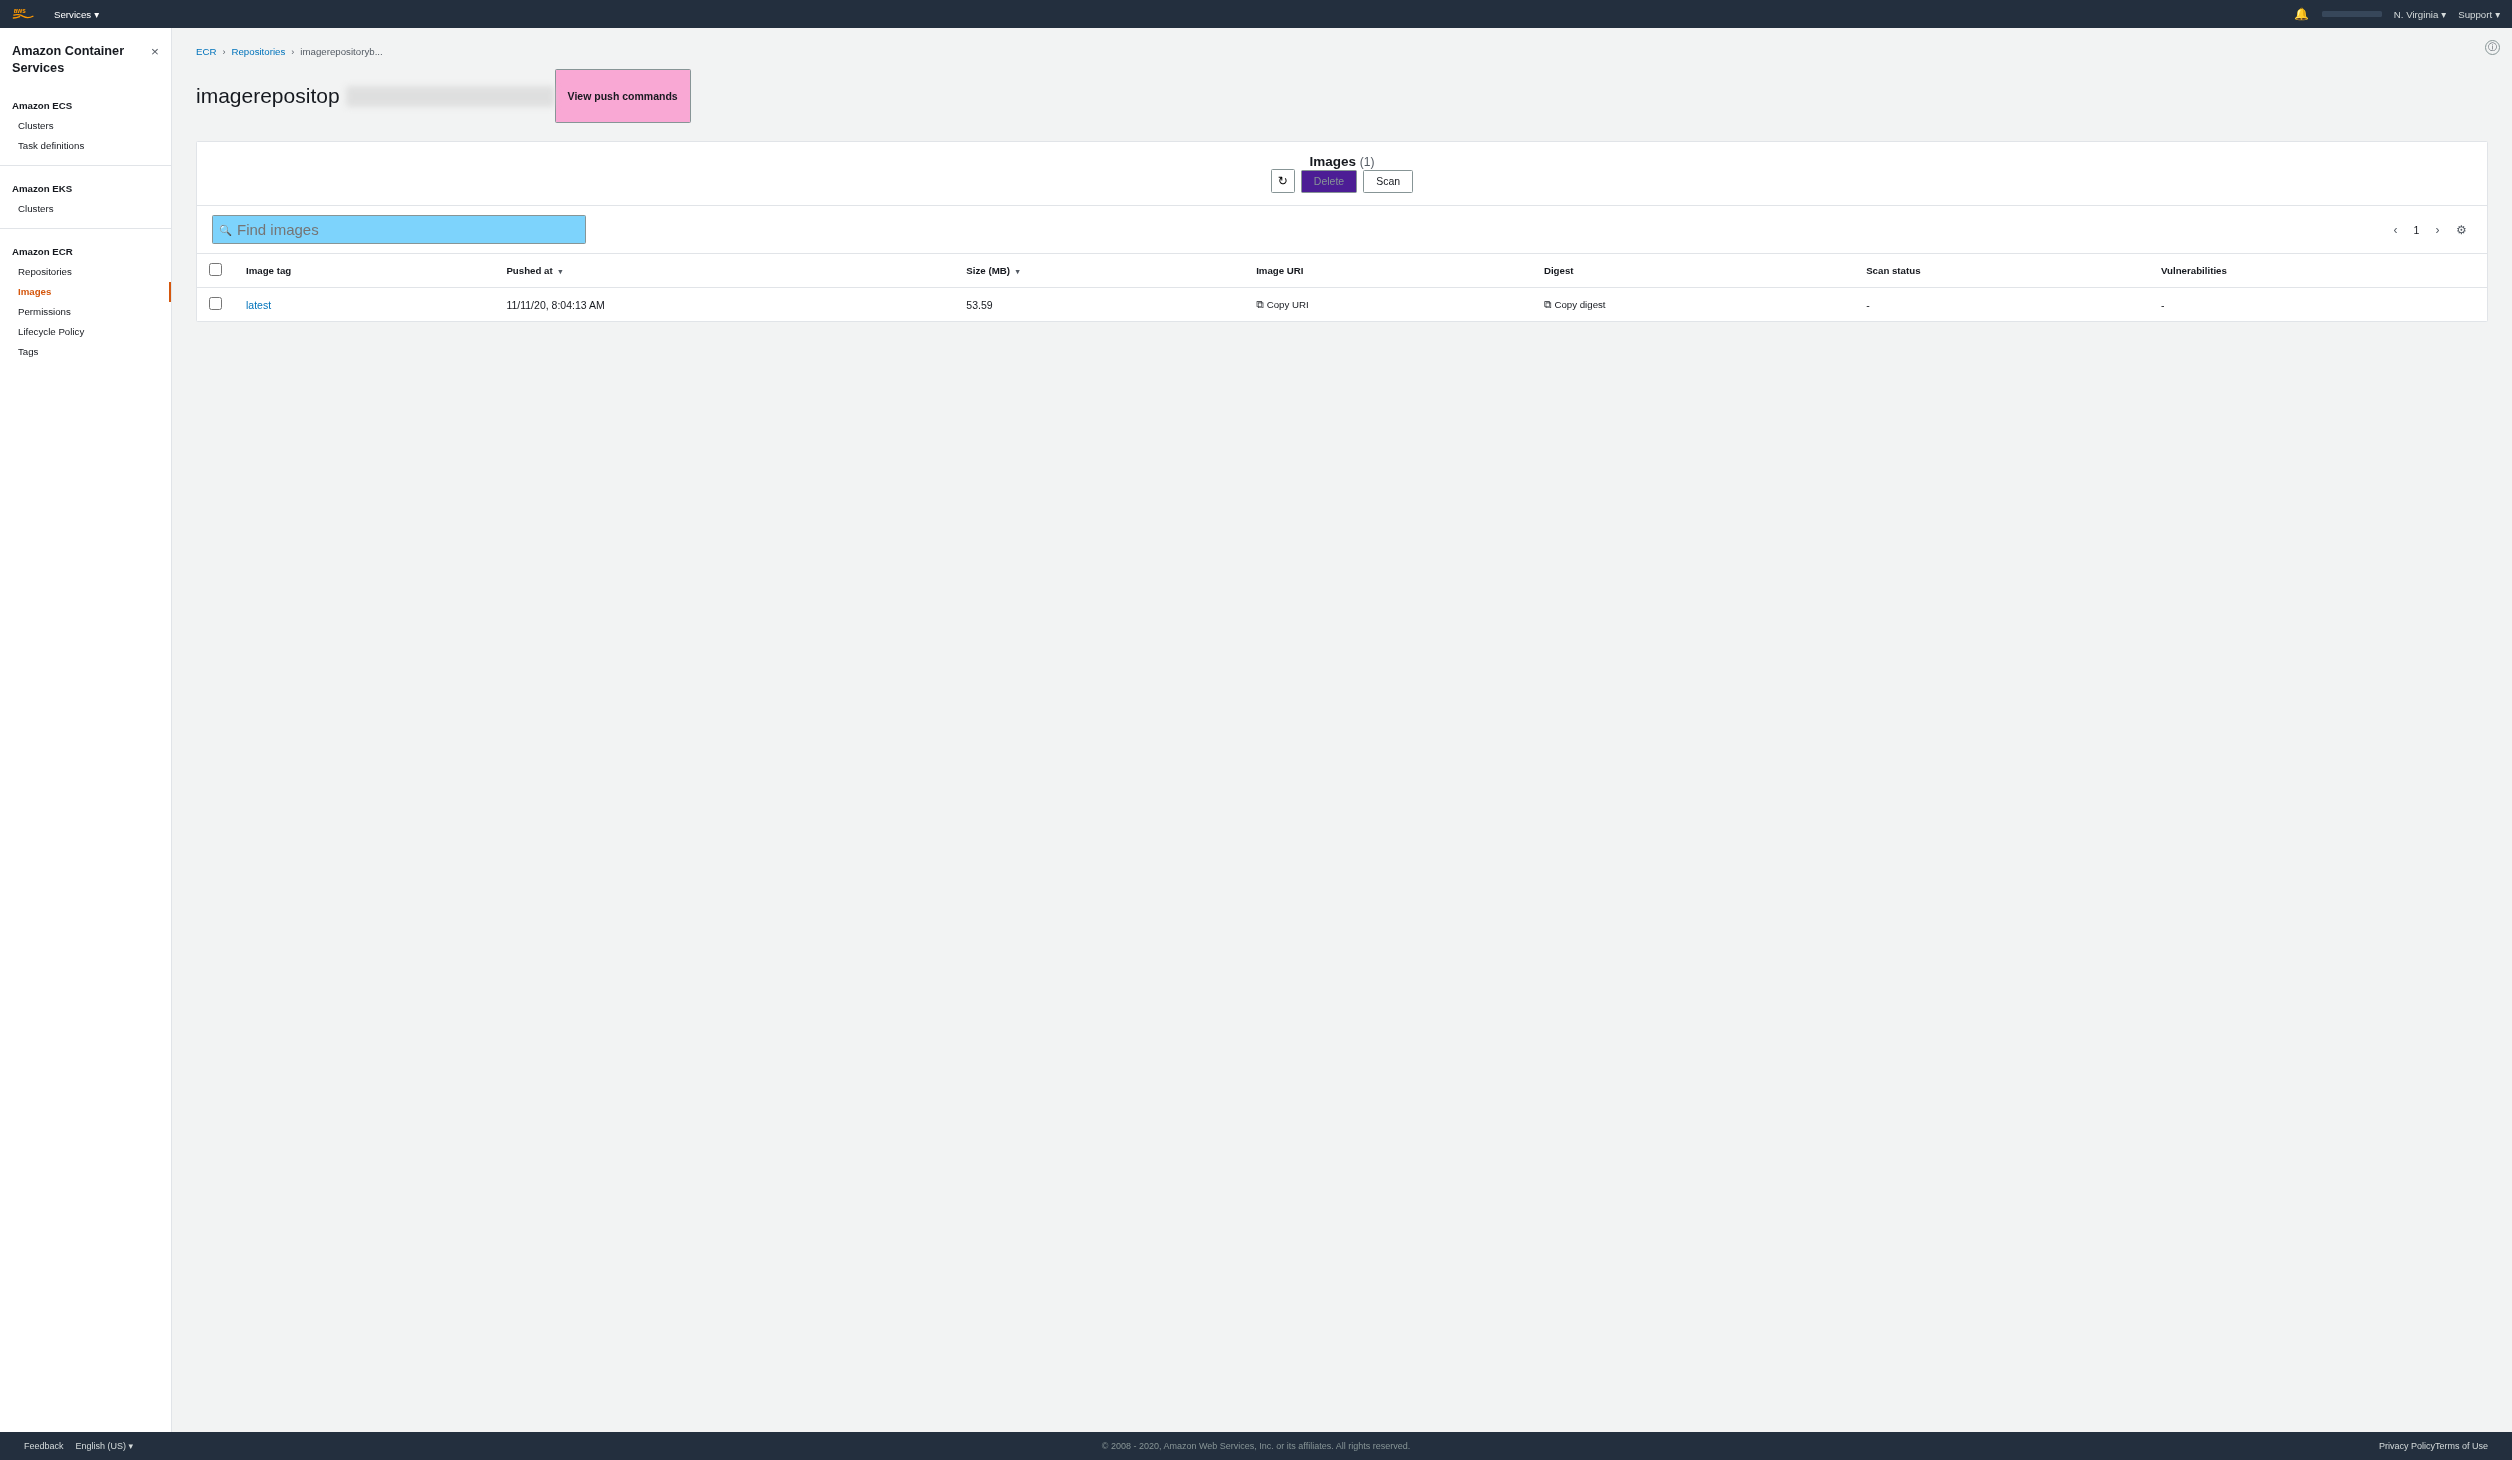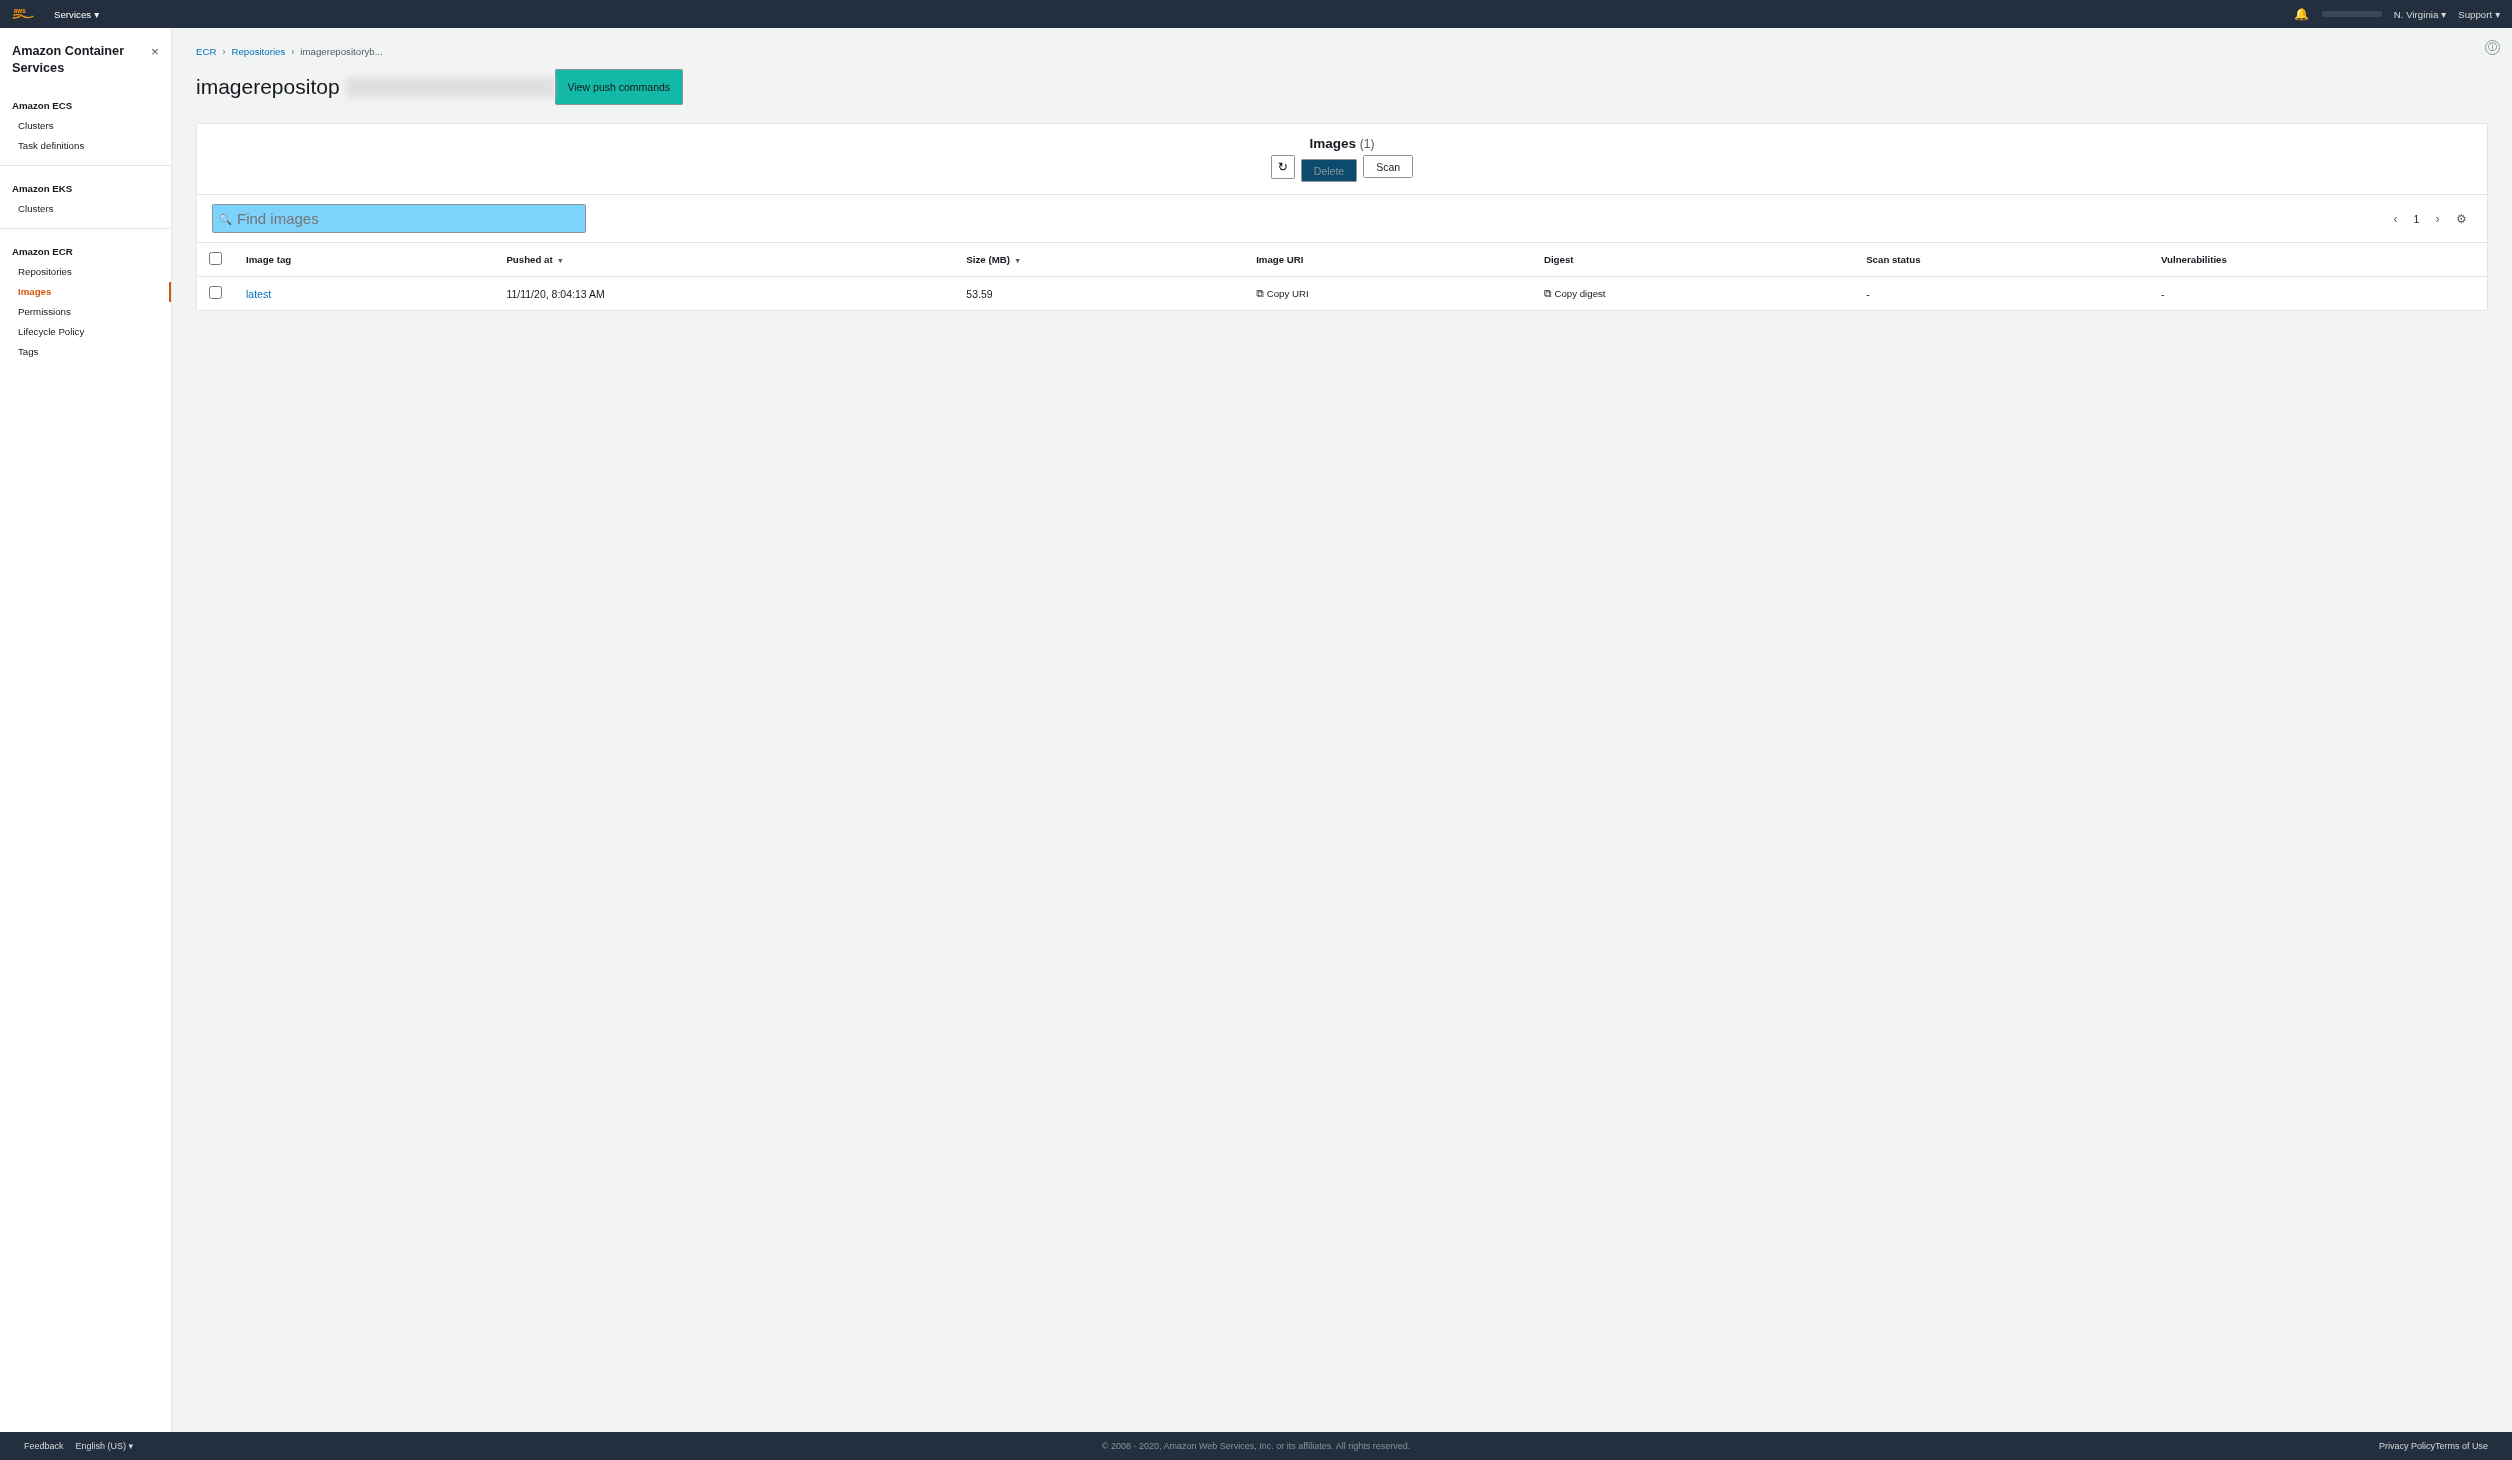--- a/index.html
+++ b/index.html
@@ -170,26 +170,27 @@
       background: #ccc;
       border-radius: 2.2px;
       height: 21px;
       width: 209px;
       vertical-align: middle;
       opacity: 0.5;
       filter: blur(3px);
     }
     .view-push-btn {
       border: 0.7px solid #879596;
-      background: #14b8a6;
-      color: #16191f;
-      padding: 11px 12px;
+      background: #f9a8d4;
+      color: #16191f;
+      padding: 20px 12px;
       border-radius: 1.5px;
       cursor: pointer;
       font-size: 10.5px;
+      font-weight: bold;
     }
 
     
     .table-card {
       background: #fff;
       border: 0.7px solid #e1e4e8;
       border-radius: 1.5px;
     }
     .table-header {
       display: flex;
@@ -231,22 +232,21 @@
       background: #fff;
       color: #16191f;
       padding: 4.5px 12px;
       border-radius: 1.5px;
       cursor: pointer;
       font-size: 10.5px;
     }
     .btn-secondary:disabled, .btn-secondary.disabled {
       color: #879596;
       cursor: not-allowed;
-      background: #0c4a6e;
-      margin-top: 8px;
+      background: #4c1d95;
     }
     .btn-primary {
       border: 0.7px solid #879596;
       background: #fff;
       color: #16191f;
       padding: 4.5px 12px;
       border-radius: 1.5px;
       cursor: pointer;
       font-size: 10.5px;
     }

